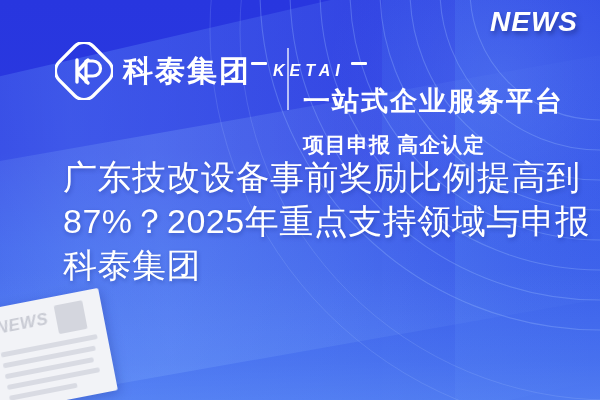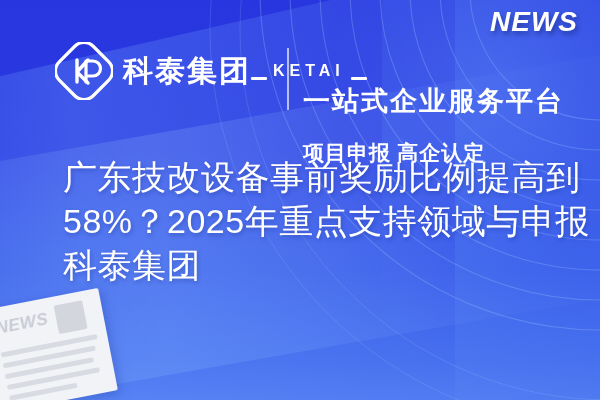--- a/index.html
+++ b/index.html
@@ -125,24 +125,25 @@
   .logo-cn {
     font-size: 30px;
     font-weight: 700;
     color: #fff;
     letter-spacing: 2px;
     line-height: 1.05;
     white-space: nowrap;
   }
   .logo-en-row {
     display: flex;
-    align-items: flex-end;
+    align-items: flex-start;
     gap: 6px;
     width: 100%;
     justify-content: center;
+    font-style: italic;
   }
   .logo-dash { height: 3px; width: 16px; background: #fff; border-radius: 1px; }
   .logo-en {
     font-size: 16px;
     font-weight: 700;
     color: #fff;
     letter-spacing: 5px;
     white-space: nowrap;
   }
   .divider {
@@ -161,21 +162,21 @@
   .tagline-main {
     font-size: 27px;
     font-weight: 700;
     color: #ffffff;
     letter-spacing: 2px;
     line-height: 1.2;
     white-space: nowrap;
     margin-top: 43px;
   }
   .tagline-sub {
-    margin-top: 22px;
+    margin-top: 14px;
     font-family: "Liberation Serif", "DejaVu Serif", serif;
     font-size: 21px;
     font-weight: 700;
     color: #ffffff;
     letter-spacing: 1px;
     white-space: nowrap;
   }
 
   
   .title {
@@ -303,21 +304,21 @@
 
     <div class="tagline-block">
       <div class="tagline-main">一站式企业服务平台</div>
       <div class="tagline-sub">项目申报 高企认定</div>
     </div>
 
   </div>
 
   <div class="title">
     <span class="line">广东技改设备事前奖励比例提高到</span>
-    <span class="line">58%？2025年重点支持领域与申报</span>
+    <span class="line">87%？2025年重点支持领域与申报</span>
     <span class="line">科泰集团</span>
   </div>
 
   <div class="paper-wrap">
     <div class="paper">
       <div class="paper-top">
         <span class="paper-news">NEWS</span>
         <span class="paper-thumb"></span>
       </div>
       <div class="paper-lines">

